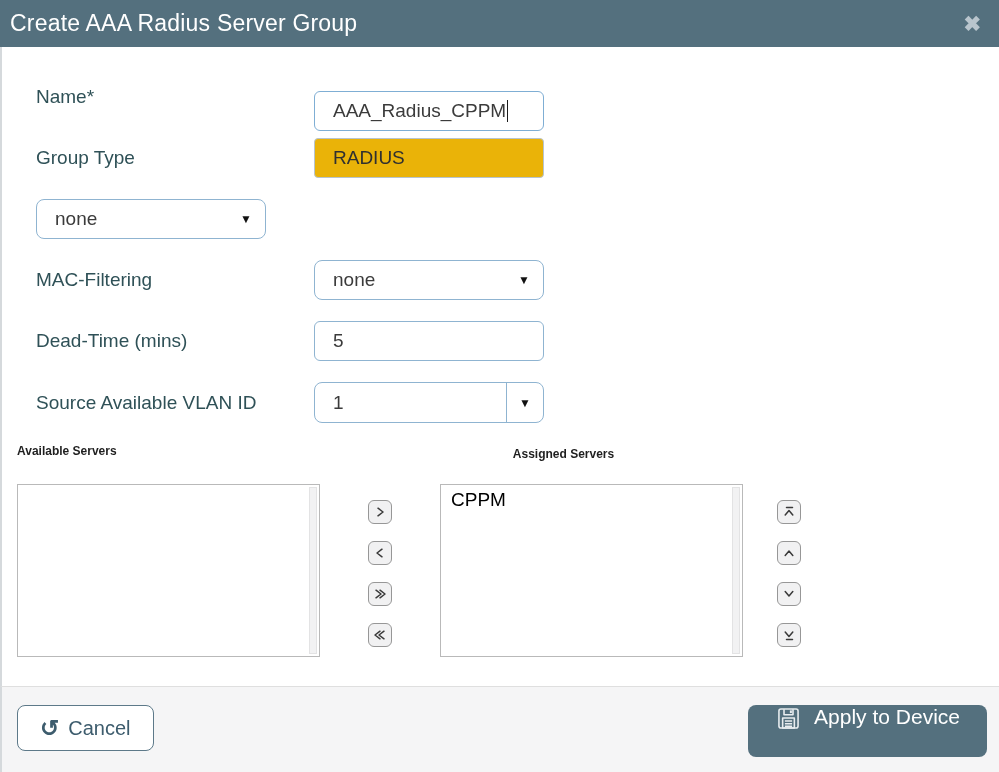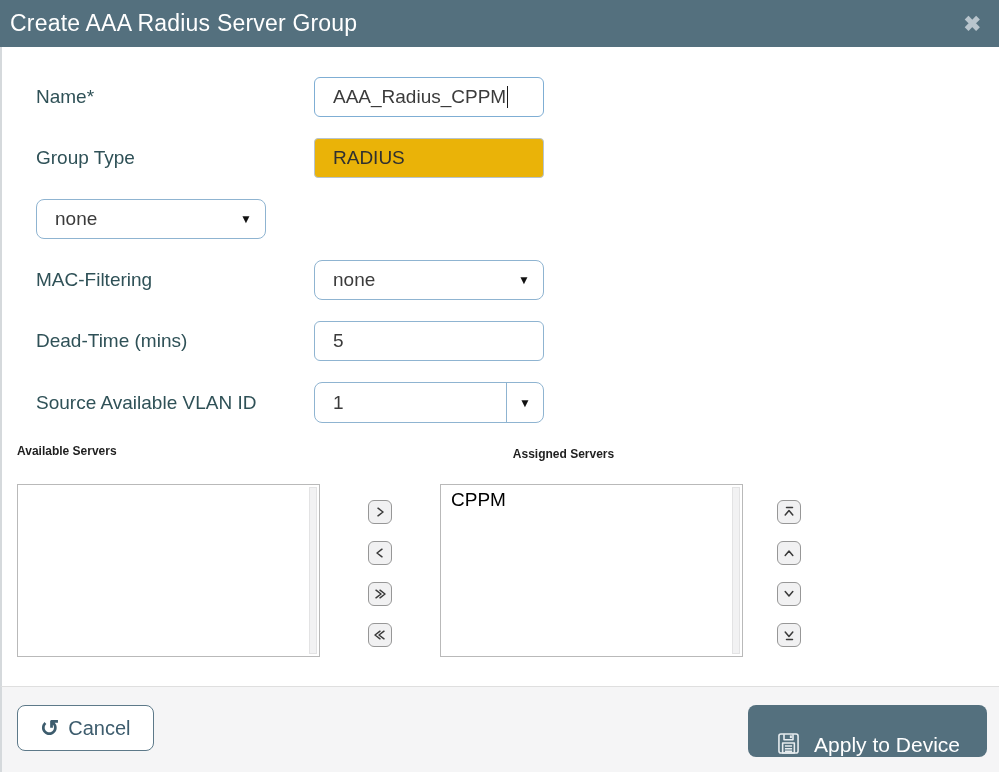--- a/index.html
+++ b/index.html
@@ -30,21 +30,21 @@
   }
 
   .form-row { display:flex; align-items:center; margin-bottom:21px; padding-left:34px; }
   .form-label { width:278px; font-size:19px; color:#2F5157; }
   .control { width:230px; height:40px; font-size:19px; color:#3B3B3B; position:relative; }
 
   .text-input {
     border:1px solid #8FB4D1; border-radius:6px; background:#fff;
     display:flex; align-items:center; padding-left:18px; height:100%;
   }
-  .text-input.focused { border-color:#7FAED4; }
+  .text-input.focused { border-color:#7FAED4;margin-top:14px; }
   .caret { display:inline-block; width:1px; height:22px; background:#1a1a1a; margin-left:1px; }
   .text-input.disabled {
     background:#eab308; border:1px solid #B7C4CE; border-radius:4px; color:#303030;
   }
 
   .select-box {
     border:1px solid #8FB4D1; border-radius:8px; background:#fff;
     display:flex; align-items:center; padding-left:18px; height:100%;
     position:relative; cursor:pointer;
   }
@@ -100,21 +100,21 @@
     padding:18px 12px 0 15px;
   }
   .cancel-btn {
     height:46px; background:#fff; border:1px solid #5D7989; border-radius:8px;
     color:#3D5C6D; font-size:20px; display:flex; align-items:center;
     padding:0 22px; cursor:pointer; font-family:inherit;
   }
   .undo-glyph { font-size:23px; font-weight:700; margin-right:9px; line-height:1; }
   .apply-btn {
     height:52px; background:#54707E; border:none; border-radius:8px;
-    color:#fff; font-size:21px; display:flex; align-items:flex-end;
+    color:#fff; font-size:21px; display:flex; align-items:flex-start;
     padding:0 27px; cursor:pointer; font-family:inherit;margin-left:20px;
   }
   .apply-btn svg { margin-right:12px; }
 </style>
 </head>
 <body>
 
 <div class="modal">
 
   <div class="modal-header">

